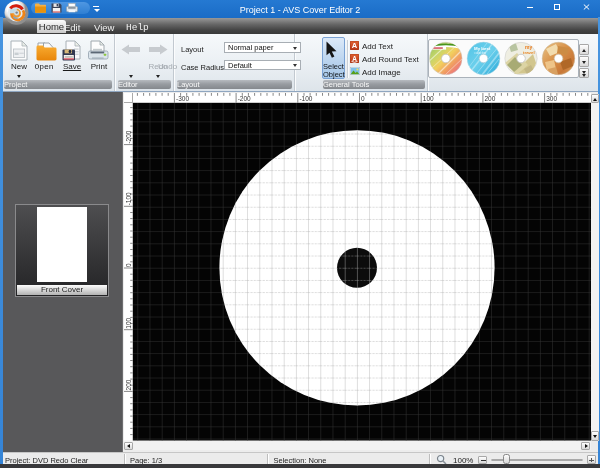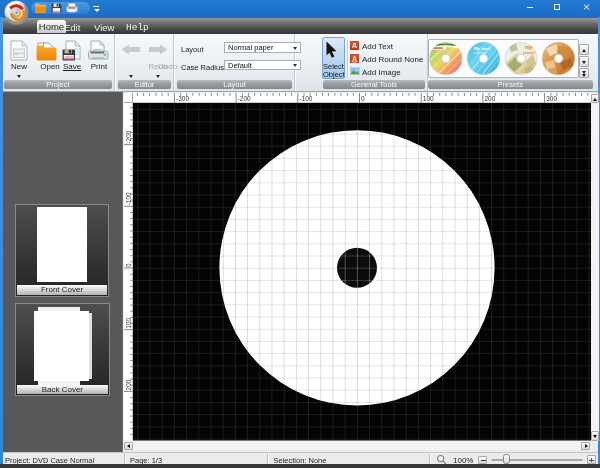--- a/index.html
+++ b/index.html
@@ -23,21 +23,21 @@
     font-size:9.5px;color:#2a2a2a;text-align:center;line-height:13.8px;}
   .tab{top:21px;font-size:9.5px;color:#f2f2f2;text-align:left;width:40px;line-height:13px;}
 
   
   #ribbon{left:0;top:33.5px;width:600px;height:58.5px;
     background:linear-gradient(#f6f9fb,#eaeff3 55%,#dde4ea);
     border-bottom:1px solid #8fa6c0;}
   .grp{position:absolute;top:0;height:57.5px;border-right:1px solid #c2c9d0;box-shadow:1px 0 0 #fbfcfd;}
   .glabel{position:absolute;bottom:2.5px;left:2px;right:2px;height:9px;border-radius:2px;
     background:linear-gradient(#b6babf,#989ca1 45%,#84888d);
-    color:#fafafa;font-size:7.5px;text-align:center;line-height:9px;}
+    color:#fafafa;font-size:7.5px;text-align:left;line-height:9px;}
   .blabel{position:absolute;font-size:8px;color:#1a1a1a;text-align:center;top:28.5px;width:34px;}
   .darr{position:absolute;width:0;height:0;border-left:2.5px solid transparent;
     border-right:2.5px solid transparent;border-top:3px solid #222;}
   .ficon{position:absolute;top:6.5px;width:22px;height:21px;}
 
   .lab8{position:absolute;font-size:8px;color:#1a1a1a;}
   .combo{position:absolute;left:49px;width:77px;height:10.5px;background:#fff;
     border:1px solid #a8aeb4;font-size:7.5px;color:#111;line-height:9.5px;padding-left:3px;}
   .combo .ca{position:absolute;right:3px;top:3.5px;width:0;height:0;
     border-left:2.5px solid transparent;border-right:2.5px solid transparent;border-top:3px solid #333;}
@@ -87,20 +87,21 @@
   <svg class="abs" style="left:66px;top:3px" width="12" height="10" viewBox="0 0 12 10">
     <rect x="2.4" y="0.3" width="6.8" height="4" fill="#fdfdfd" stroke="#9aa2a8" stroke-width="0.6"></rect>
     <rect x="0.5" y="3.6" width="11" height="5.2" rx="1" fill="#dfe7ee" stroke="#8e9aa4" stroke-width="0.6"></rect>
     <rect x="2.2" y="4.4" width="7.4" height="1.1" fill="#5a6673"></rect>
     <rect x="2.6" y="7" width="6.6" height="2.2" fill="#f4f6f8"></rect>
   </svg>
 
   <div class="abs" style="left:93px;top:6px;width:6px;height:1px;background:#fff"></div>
   <div class="abs darr" style="left:93.5px;top:8.5px;border-top-color:#fff;border-left-width:3px;border-right-width:3px;border-top-width:3.5px"></div>
 
+  <div id="title" class="abs">Project 1 - AVS Cover Editor 2</div>
 
   <div class="abs" style="left:527px;top:6.6px;width:6px;height:1.1px;background:#fff"></div>
   <div class="abs" style="left:554px;top:4px;width:6.3px;height:5.8px;border:1px solid #fff"></div>
   <svg class="abs" style="left:583px;top:4px" width="7" height="6" viewBox="0 0 7 6">
     <path d="M0.8 0.5 L6.2 5.5 M6.2 0.5 L0.8 5.5" stroke="#fff" stroke-width="1"></path>
   </svg>
 
   <div id="tabbar" class="abs"></div>
   <div id="tabhome" class="abs">Home</div>
   <div class="tab abs" style="left:64px;">Edit</div>
@@ -169,21 +170,21 @@
         <path d="M3 1 H12 L16 5 V12 H3 Z" fill="#fdfdfd" stroke="#a0a8ae" stroke-width="1"></path>
         <path d="M12 1 L12 5 H16 Z" fill="#e8ece6" stroke="#a0a8ae" stroke-width="0.8"></path>
         <rect x="5" y="8.8" width="9" height="1.6" fill="#c4cacd"></rect>
         <rect x="0.5" y="11" width="19.5" height="8" rx="1.6" fill="#dbe4eb" stroke="#92a0ac" stroke-width="0.8"></rect>
         <rect x="2.6" y="11.6" width="13.6" height="1.8" fill="#5c6876"></rect>
         <rect x="15.8" y="13.8" width="2.4" height="2" rx="0.5" fill="#8cc63e"></rect>
         <rect x="4" y="17.4" width="11.6" height="1.6" fill="#aab6c0"></rect>
         </g>
       </svg>
       <div class="blabel" style="left:0px;">New</div>
-      <div class="blabel" style="left:31px;">Open</div>
+      <div class="blabel" style="left:25px;font-family:Liberation Mono, monospace;">Open</div>
       <div class="blabel" style="left:53px;text-decoration:underline;">Save</div>
       <div class="blabel" style="left:80px;">Print</div>
       <div class="darr" style="left:14.5px;top:41px;"></div>
       <div class="glabel">Project</div>
     </div>
 
     
     <div class="grp" style="left:116px;width:58px;">
       <svg class="abs" style="left:5px;top:10.5px" width="20" height="11" viewBox="0 0 20 11">
         <path d="M8 0.5 L8 3 L19 3 L19 8 L8 8 L8 10.5 L0.5 5.5 Z" fill="#c7cbcf"></path>
@@ -221,21 +222,21 @@
         <rect x="0" y="0" width="9" height="9" rx="1" fill="url(#redg)" stroke="#a03010" stroke-width="0.7"></rect>
         <text x="4.5" y="7.2" font-size="7.5" font-weight="bold" fill="#fff" text-anchor="middle" font-family="Liberation Sans">A</text>
       </svg>
       <div class="lab8" style="left:41px;top:8px">Add Text</div>
 
       <svg class="abs" style="left:29px;top:20px" width="9" height="9" viewBox="0 0 9 9">
         <rect x="0" y="0" width="9" height="9" rx="1" fill="url(#redg)" stroke="#a03010" stroke-width="0.7"></rect>
         <text x="4.5" y="6.6" font-size="6.4" font-weight="bold" fill="#fff" text-anchor="middle" font-family="Liberation Sans">A</text>
         <path d="M1.5 7.4 Q4.5 9.2 7.5 7.4" fill="none" stroke="#fff" stroke-width="0.9"></path>
       </svg>
-      <div class="lab8" style="left:41px;top:21px">Add Round None</div>
+      <div class="lab8" style="left:41px;top:21px">Add Round Text</div>
 
       <svg class="abs" style="left:29px;top:33.5px" width="10" height="8" viewBox="0 0 10 8">
         <rect x="0" y="0" width="10" height="8" fill="#fff" stroke="#889" stroke-width="0.6"></rect>
         <rect x="0.7" y="0.7" width="8.6" height="6.6" fill="#7ec0e8"></rect>
         <path d="M0.7 7.3 L3.5 3.4 L5.6 6 L7 4.6 L9.3 7.3 Z" fill="#58a018"></path>
         <circle cx="7.4" cy="2.4" r="1" fill="#f8e060"></circle>
       </svg>
       <div class="lab8" style="left:41px;top:34.5px">Add Image</div>
       <div class="glabel">General Tools</div>
     </div>
@@ -341,21 +342,20 @@
       <div class="sbtn" style="left:149px;top:10.5px;width:10px;height:11px;">
         <div class="tri" style="left:2px;top:3.5px;border-left:2.8px solid transparent;border-right:2.8px solid transparent;border-bottom:3.5px solid #222;"></div>
       </div>
       <div class="sbtn" style="left:149px;top:22.5px;width:10px;height:11px;">
         <div class="tri" style="left:2px;top:3.5px;border-left:2.8px solid transparent;border-right:2.8px solid transparent;border-top:3.5px solid #222;"></div>
       </div>
       <div class="sbtn" style="left:149px;top:34.5px;width:10px;height:10px;">
         <div class="tri" style="left:2px;top:1.5px;border-left:2.8px solid transparent;border-right:2.8px solid transparent;border-top:3px solid #222;"></div>
         <div class="tri" style="left:2px;top:5px;border-left:2.8px solid transparent;border-right:2.8px solid transparent;border-top:3px solid #222;"></div>
       </div>
-      <div class="glabel" style="left:-2.5px;right:5px;">Presets</div>
     </div>
 
     <svg width="0" height="0">
       <defs>
         <linearGradient id="foldg" x1="0" y1="0" x2="0" y2="1">
           <stop offset="0" stop-color="#f8ab30"></stop>
             <stop offset="1" stop-color="#e8860a"></stop>
         </linearGradient>
         <linearGradient id="redg" x1="0" y1="0" x2="0" y2="1">
           <stop offset="0" stop-color="#e06030"></stop>
@@ -444,29 +444,23 @@
 
     <div class="abs" style="left:0;top:0;width:1px;height:359.5px;background:#6e6e70;"></div>
   </div>
 
 
   <div class="abs" style="left:15px;top:204.3px;width:94px;height:92.5px;border:1px solid #8a8a8c;background:linear-gradient(#4e4e50,#232325);">
     <div class="abs" style="left:21px;top:2px;width:50px;height:75px;background:#fff;"></div>
     <div class="thumblabel">Front Cover</div>
   </div>
 
-  <div class="abs" style="left:14.7px;top:302.9px;width:95.3px;height:93.5px;border:1px solid #8a8a8c;background:linear-gradient(#4e4e50,#232325);">
-    <div class="abs" style="left:22px;top:3.5px;width:42.5px;height:78px;background:#f2f2f2;"></div>
-    <div class="abs" style="left:18px;top:7.5px;width:55.5px;height:70px;background:#fff;"></div>
-    <div class="abs" style="left:73.5px;top:9.5px;width:2.5px;height:66px;background:#e0e0e0;"></div>
-    <div class="thumblabel">Back Cover</div>
-  </div>
 
   <div id="status" class="abs">
-    <div class="abs" style="left:2.5px;top:3px">Project: DVD Case Normal</div>
+    <div class="abs" style="left:2.5px;top:3px">Project: DVD Redo Clear</div>
     <div class="sep" style="left:121.8px"></div>
     <div class="abs" style="left:127.5px;top:3px">Page: 1/3</div>
     <div class="sep" style="left:264.5px"></div>
     <div class="abs" style="left:271px;top:3px">Selection: None</div>
     <div class="sep" style="left:426.5px"></div>
 
     <svg class="abs" style="left:433.5px;top:1.5px" width="11" height="11" viewBox="0 0 11 11">
       <circle cx="4.6" cy="4.6" r="3.1" fill="#e8f0f6" stroke="#7a828a" stroke-width="1.2"></circle>
       <line x1="7" y1="7" x2="10" y2="10" stroke="#8a929a" stroke-width="1.5"></line>
     </svg>

